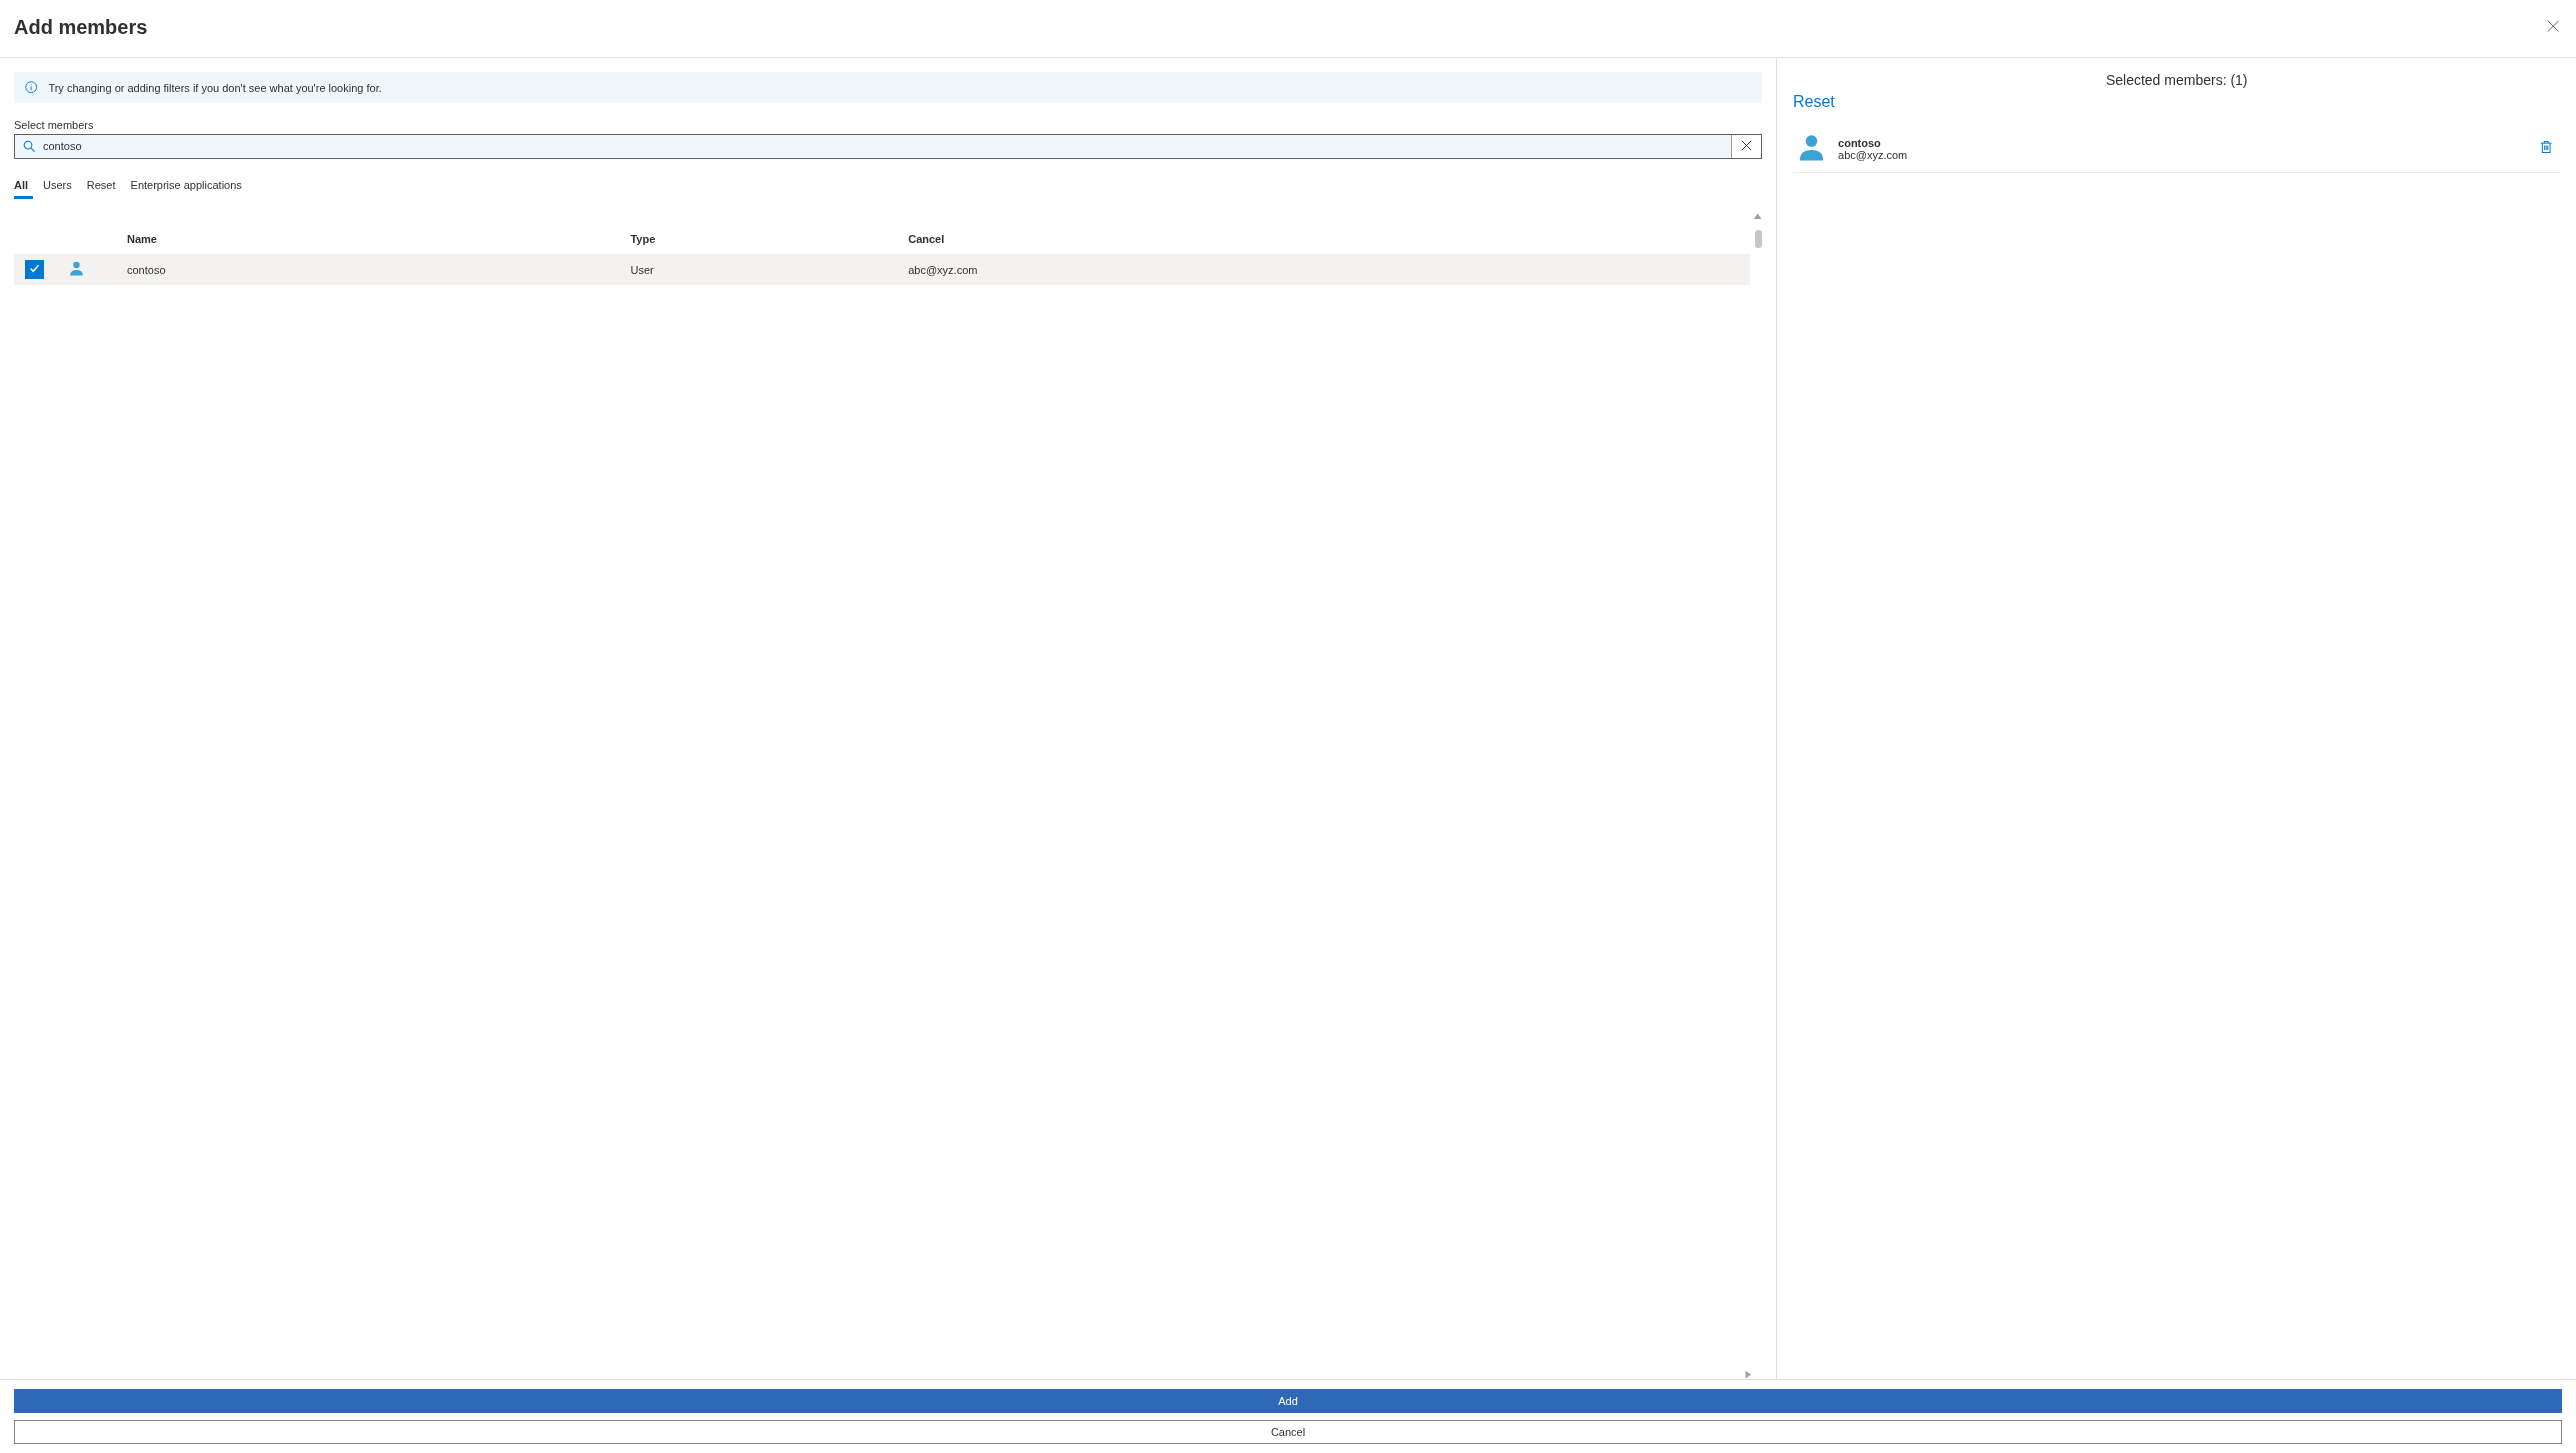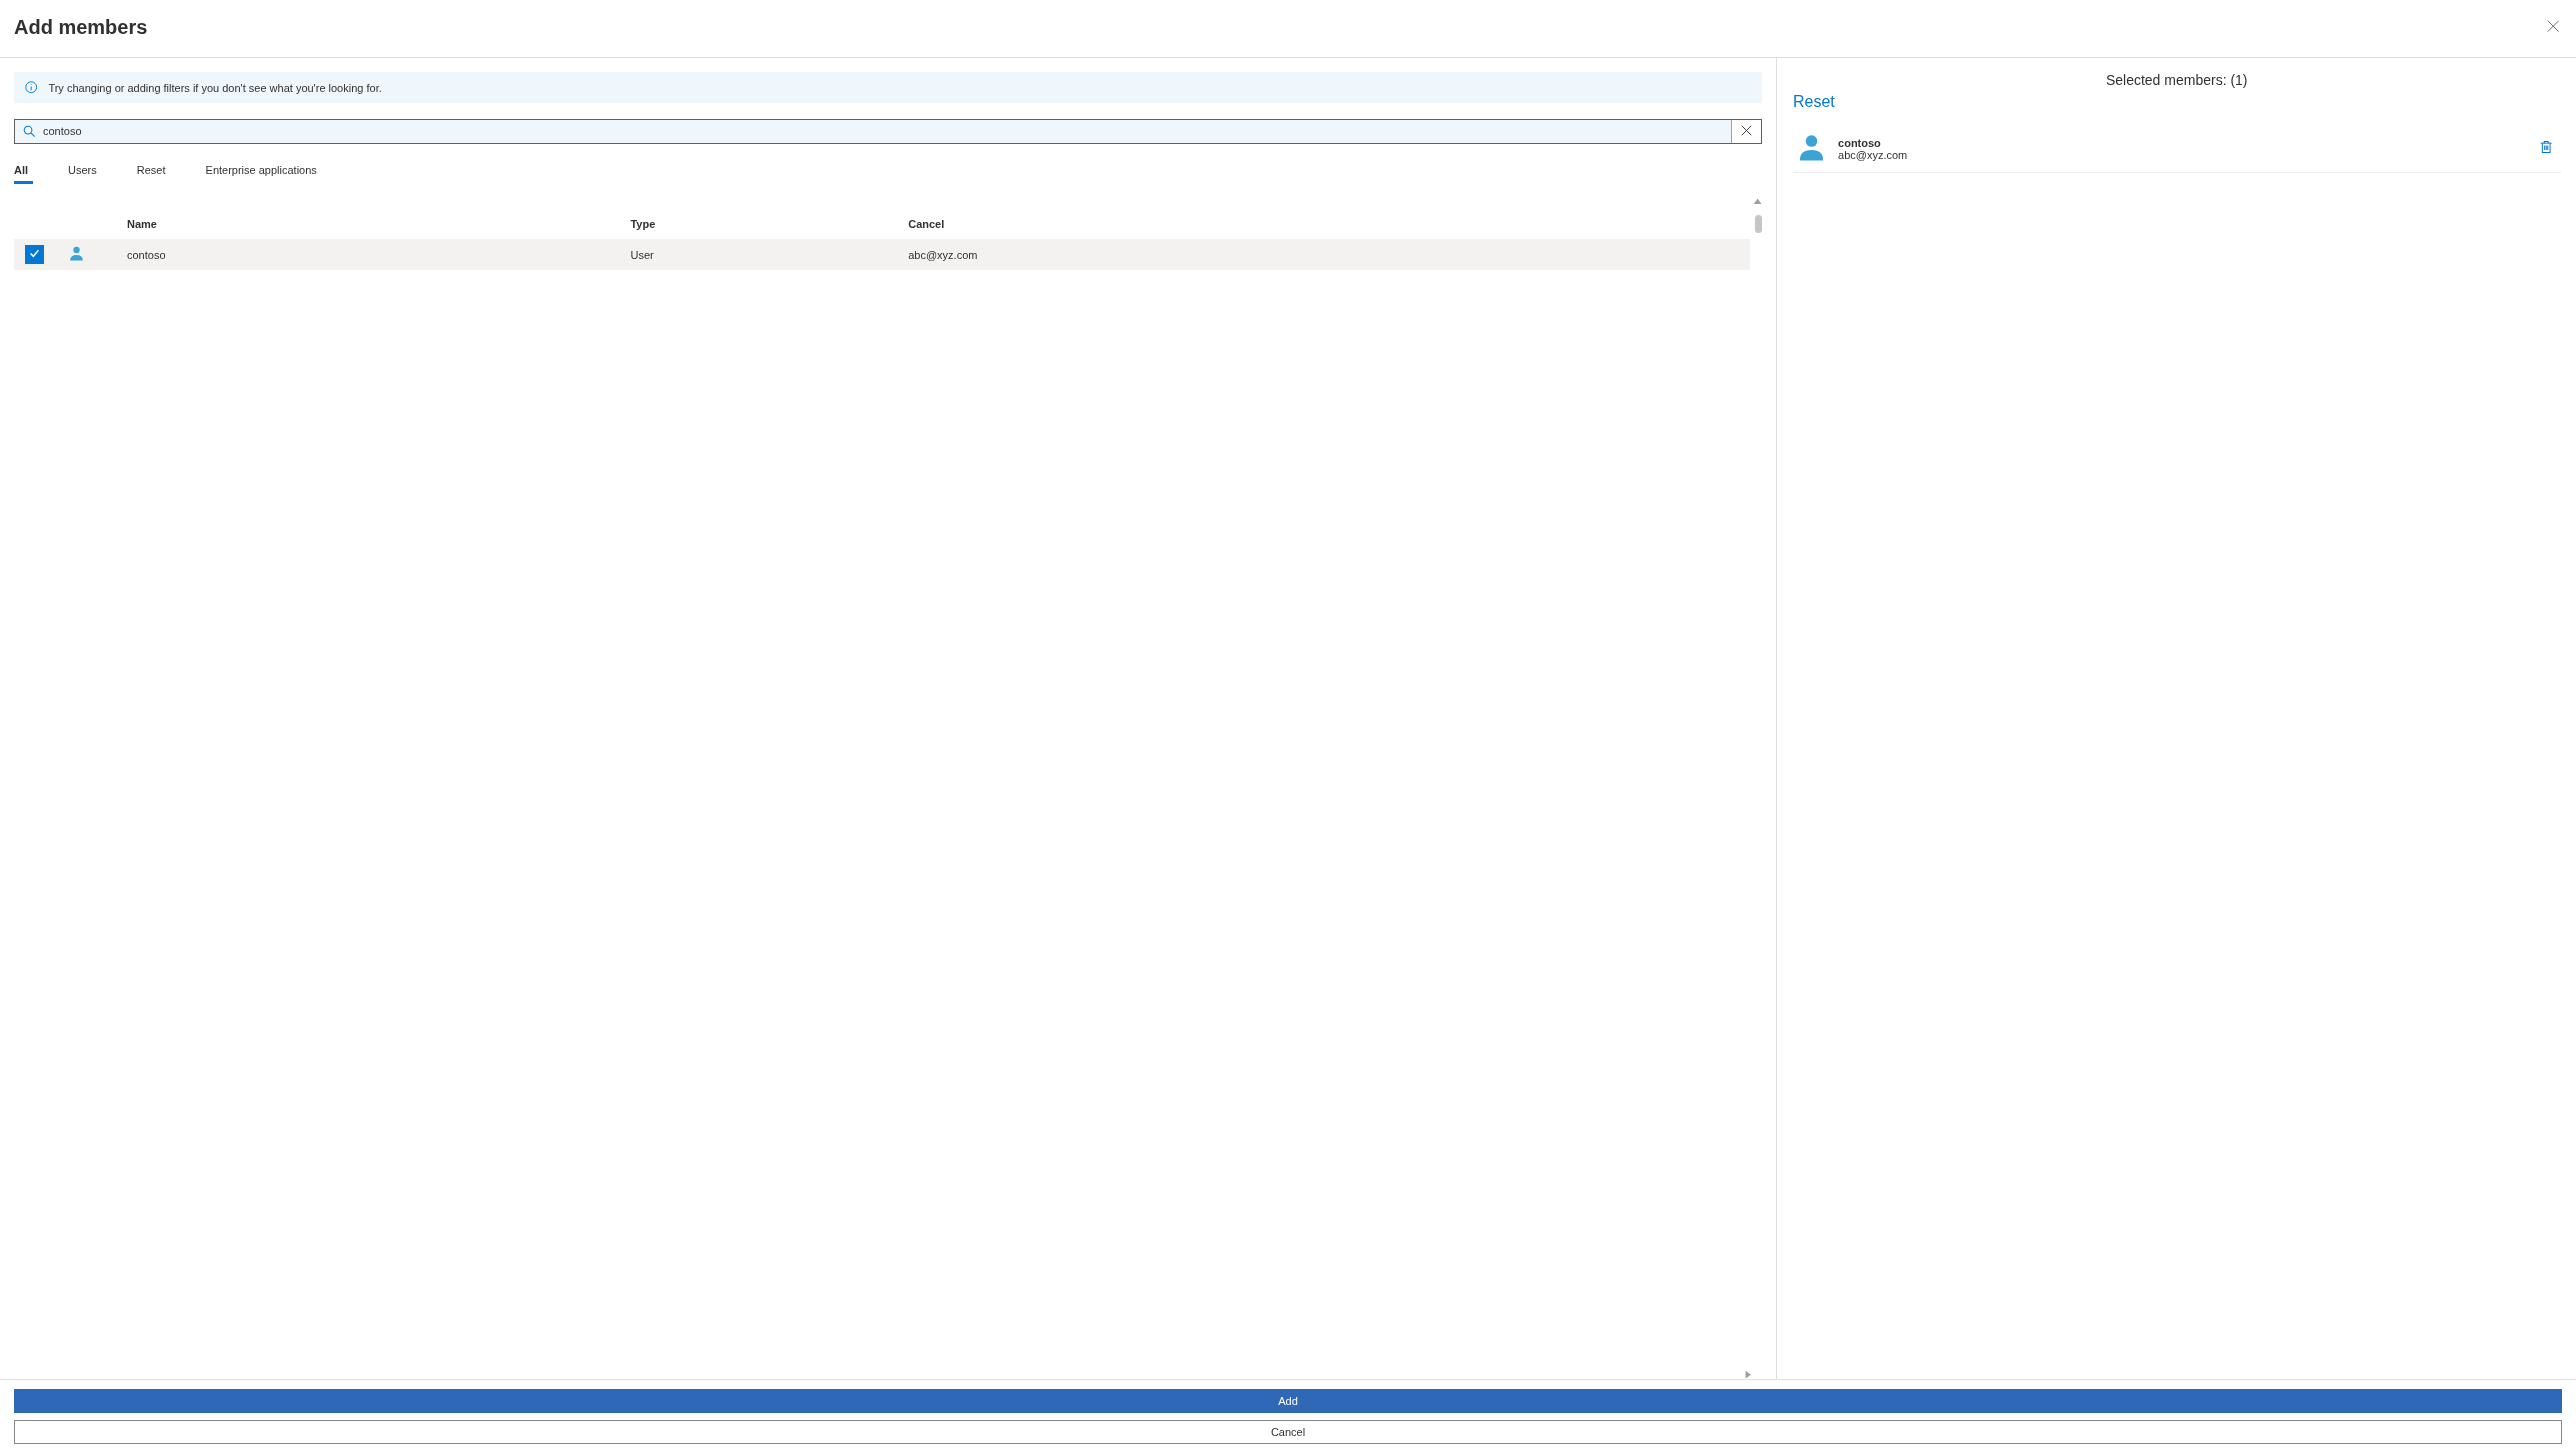--- a/index.html
+++ b/index.html
@@ -131,21 +131,21 @@
       background: #fff;
     }
     .clear-btn svg {
       width: 11px;
       height: 11px;
     }
     
     
     .tabs {
       display: flex;
-      gap: 40px;
+      gap: 15px;
       margin-bottom: 3.1px;
     }
     .tab {
       background: none;
       border: none;
       font-size: 11px;
       color: #323130;
       padding: 4.7px 0 7.8px;
       cursor: pointer;
       position: relative;
@@ -333,20 +333,21 @@
       <span class="info-icon-wrap">
         <svg viewBox="0 0 16 16" fill="none" stroke="currentColor" stroke-width="1.2">
           <circle cx="8" cy="8" r="7"></circle>
           <line x1="8" y1="7" x2="8" y2="12"></line>
           <circle cx="8" cy="4.5" r="0.6" fill="currentColor" stroke="none"></circle>
         </svg>
       </span>
       <span class="info-text">Try changing or adding filters if you don't see what you're looking for.</span>
     </div>
 
+    <div class="field-label">Select members</div>
     <div class="search-row">
       <span class="search-icon-wrap">
         <svg viewBox="0 0 16 16" fill="none" stroke="currentColor" stroke-width="1.3">
           <circle cx="6.5" cy="6.5" r="5"></circle>
           <line x1="10.5" y1="10.5" x2="15" y2="15"></line>
         </svg>
       </span>
       <input type="text" class="search-input" value="contoso" style="">
       <button class="clear-btn">
         <span>

